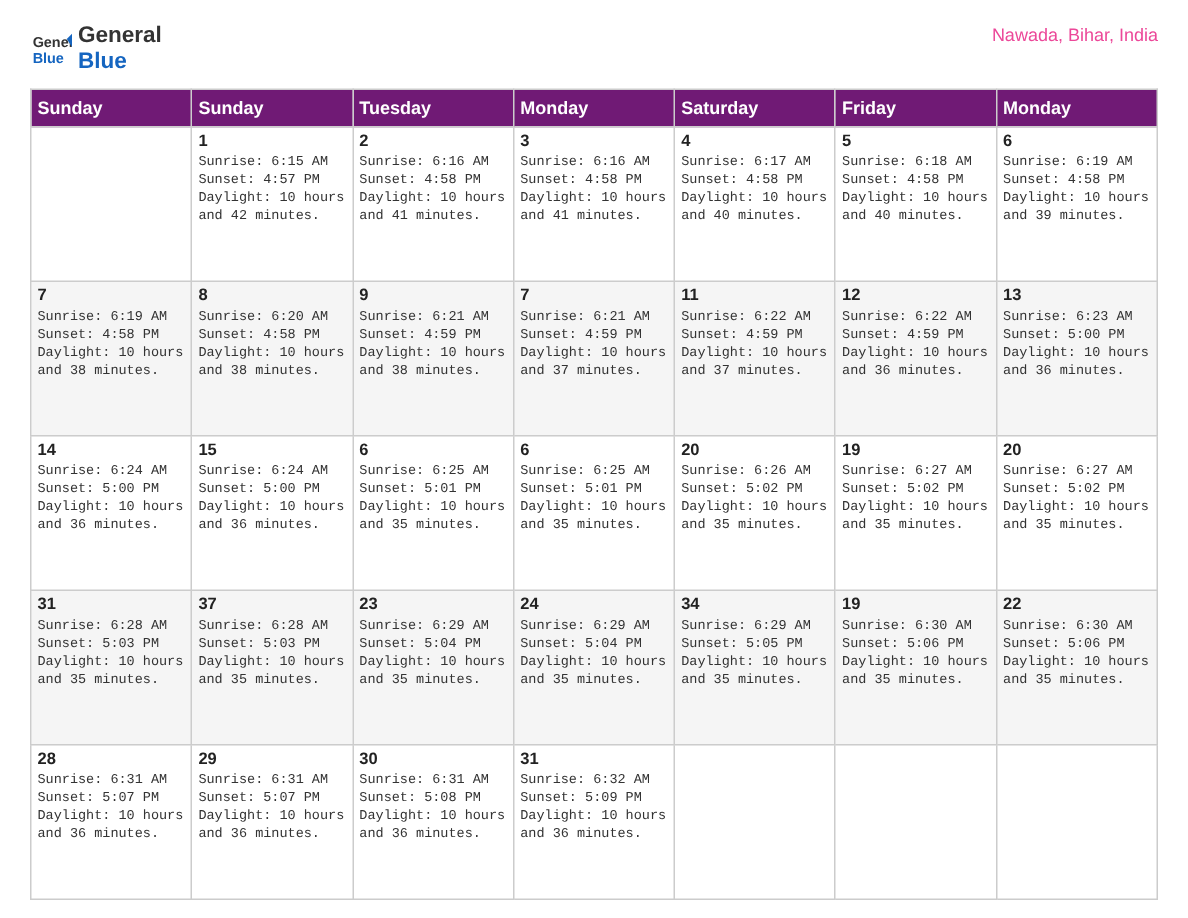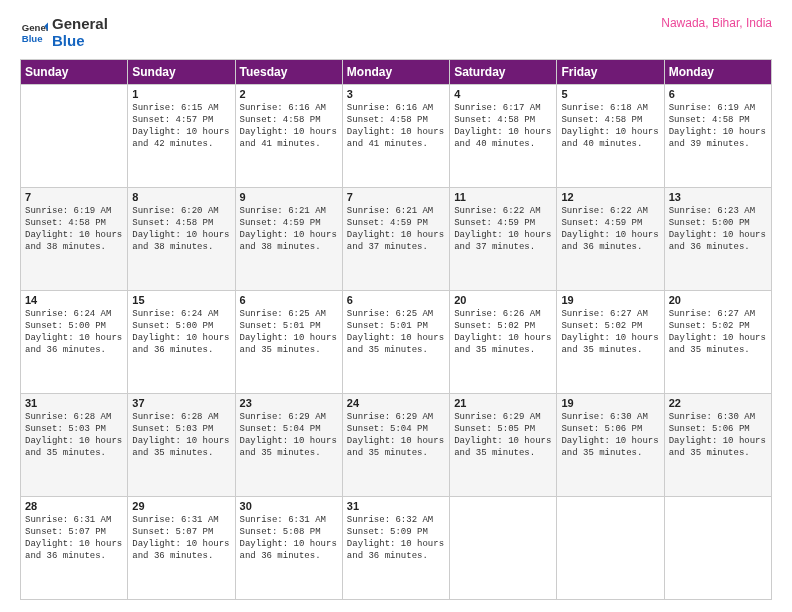--- a/index.html
+++ b/index.html
@@ -215,21 +215,21 @@
           </td>
           <td class="row-bg-2">
             <div class="day-num">23</div>
             <div class="day-info">Sunrise: 6:29 AM<br>Sunset: 5:04 PM<br>Daylight: 10 hours and 35 minutes.</div>
           </td>
           <td class="row-bg-2">
             <div class="day-num">24</div>
             <div class="day-info">Sunrise: 6:29 AM<br>Sunset: 5:04 PM<br>Daylight: 10 hours and 35 minutes.</div>
           </td>
           <td class="row-bg-2">
-            <div class="day-num">21</div>
+            <div class="day-num">34</div>
             <div class="day-info">Sunrise: 6:29 AM<br>Sunset: 5:05 PM<br>Daylight: 10 hours and 35 minutes.</div>
           </td>
           <td class="row-bg-2">
             <div class="day-num">19</div>
             <div class="day-info">Sunrise: 6:30 AM<br>Sunset: 5:06 PM<br>Daylight: 10 hours and 35 minutes.</div>
           </td>
           <td class="row-bg-2">
             <div class="day-num">22</div>
             <div class="day-info">Sunrise: 6:30 AM<br>Sunset: 5:06 PM<br>Daylight: 10 hours and 35 minutes.</div>
           </td>

